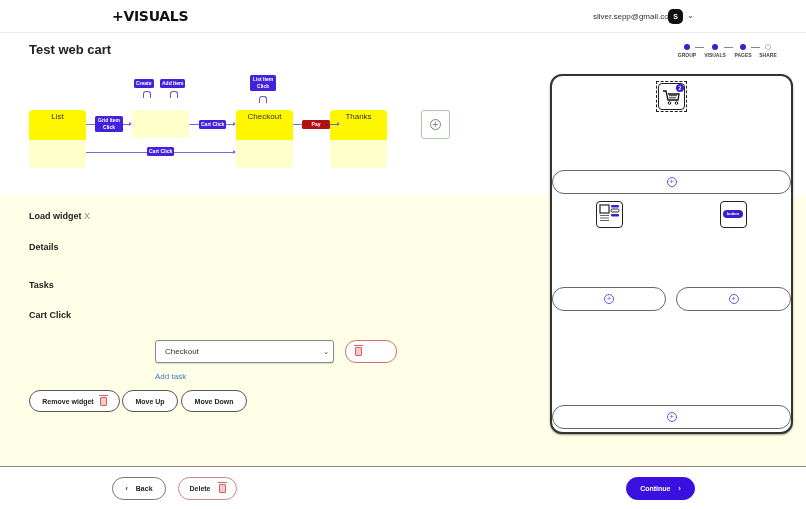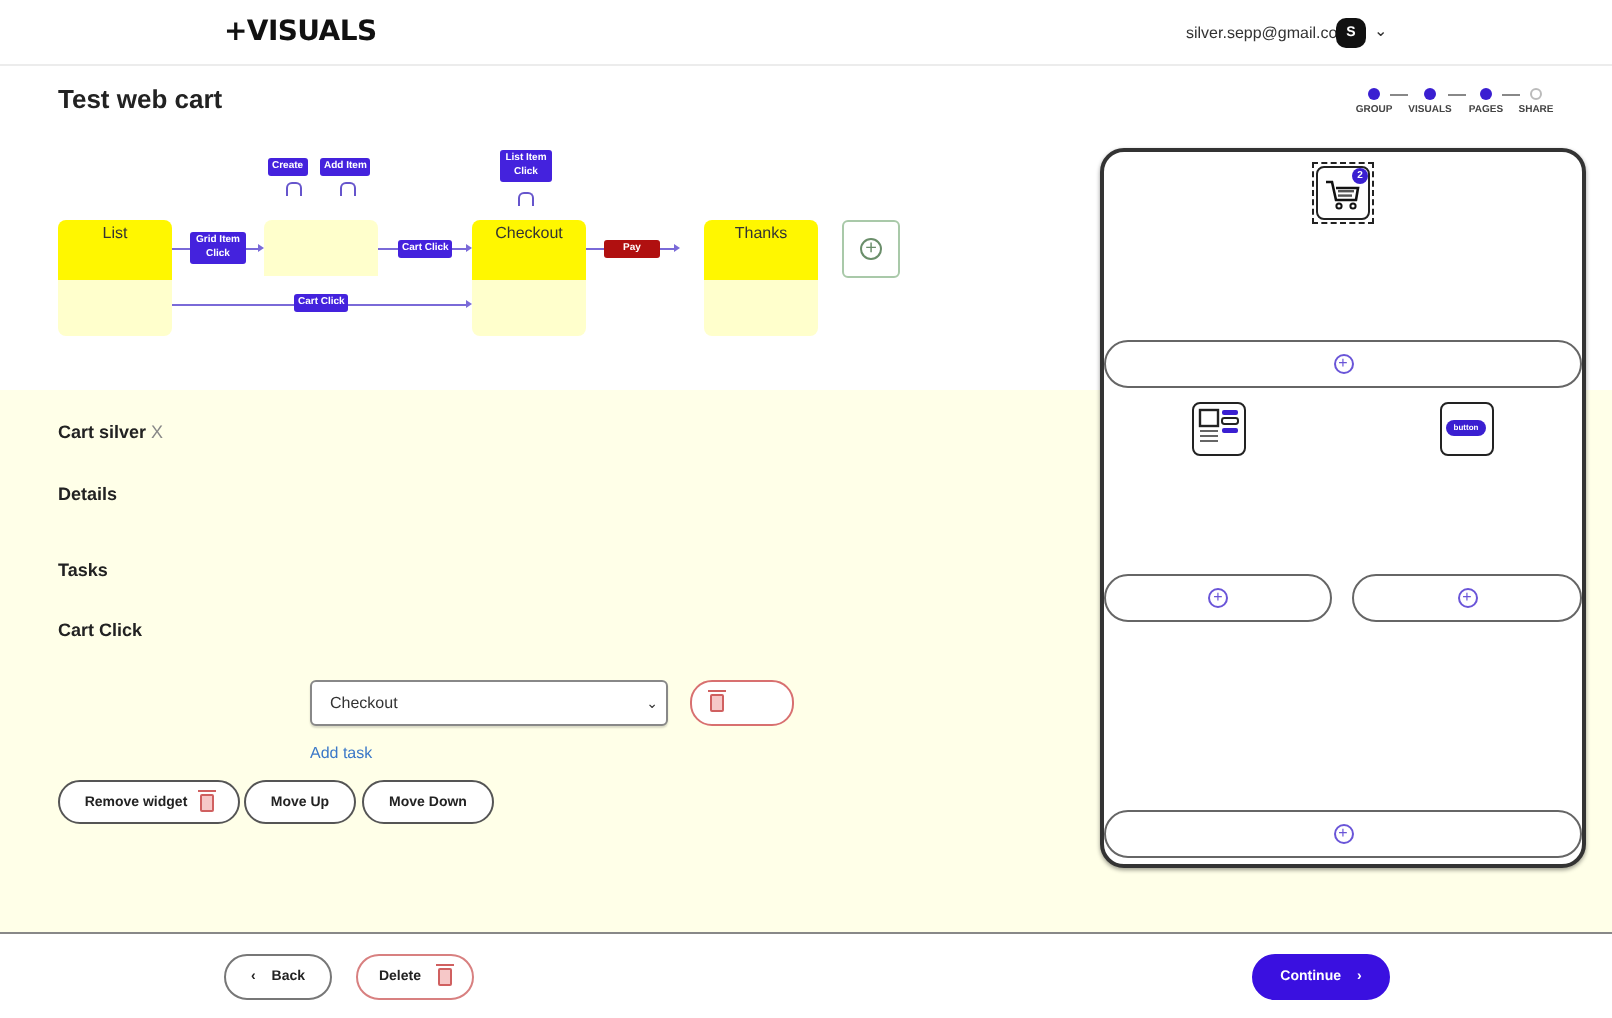--- a/index.html
+++ b/index.html
@@ -93,21 +93,21 @@
       <div class="top">List</div>
       <div class="bottom"></div>
     </div>
     <div class="node selected" style="left:132px; top:110px">
       <div class="bottom"></div>
     </div>
     <div class="node" style="left:236px; top:110px">
       <div class="top">Checkout</div>
       <div class="bottom"></div>
     </div>
-    <div class="node" style="left:352px; top:110px">
+    <div class="node" style="left:330px; top:110px">
       <div class="top">Thanks</div>
       <div class="bottom"></div>
     </div>
 
     <div class="hline" style="left:86px; top:124px; width:44px"></div>
     <div class="arrowhead" style="left:129px; top:122px"></div>
     <div class="tag" style="left:95px; top:116px; width:28px; white-space:normal">Grid Item Click</div>
 
     <div class="hline" style="left:189px; top:124px; width:45px"></div>
     <div class="arrowhead" style="left:233px; top:122px"></div>
@@ -130,21 +130,21 @@
     <div class="loop" style="left:259px; top:96px"></div>
 
     <div class="add-node">
       <div class="plus-circle">+</div>
     </div>
   </div>
 
   <div class="editor-bg"></div>
 
   <div class="h-label" style="left:29px; top:211px">
-    <span>Cart silver</span>
+    <span>Load widget</span>
     <span class="x-mark">X</span>
   </div>
 
   <div class="h-label" style="left:29px; top:242px">Details</div>
 
   <div class="h-label" style="left:29px; top:280px">Tasks</div>
 
   <div class="h-label" style="left:29px; top:310px">Cart Click</div>
   <div class="select" style="left:155px; top:340px; width:179px; height:23px">
     <span>Checkout</span>

